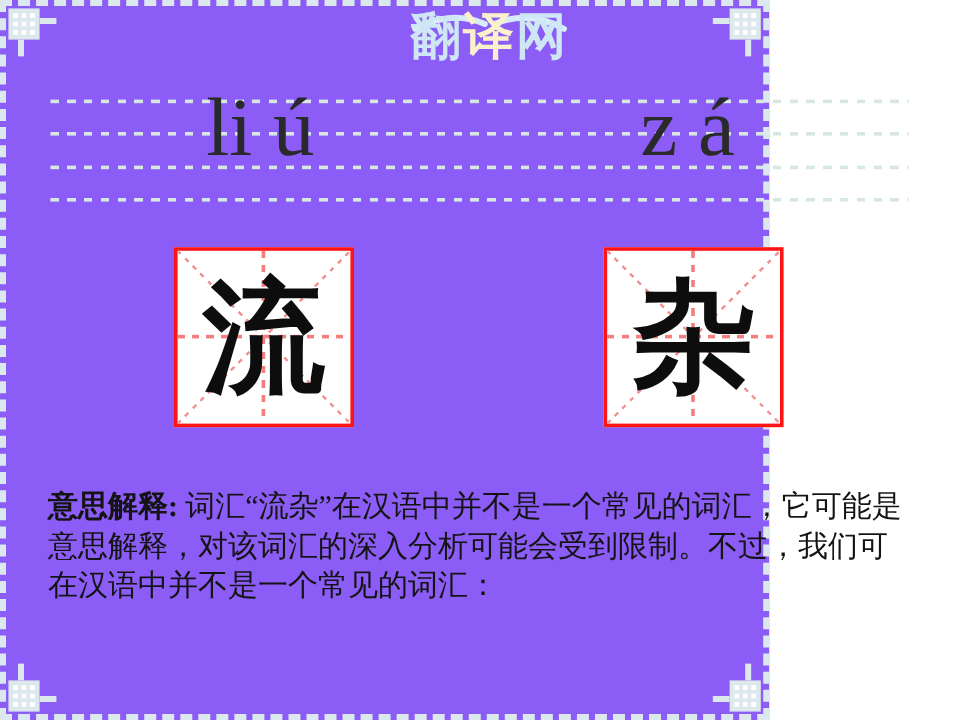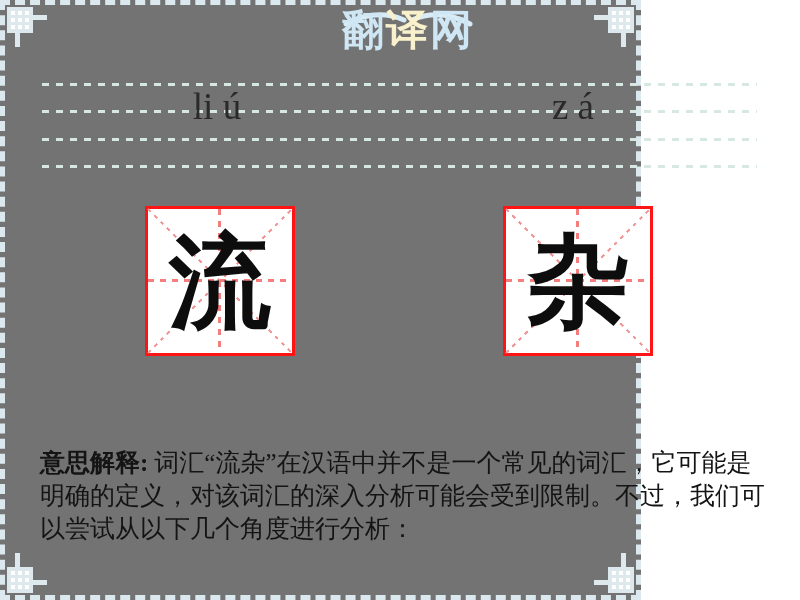--- a/index.html
+++ b/index.html
@@ -1,18 +1,18 @@
 <!DOCTYPE html>
 <html><head>
 <meta charset="utf-8">
 <style>
   html,body{margin:0;padding:0;}
   body{width:800px;height:600px;overflow:hidden;background:#ffffff;
        font-family:"Liberation Sans", sans-serif;}
-  .page{position:relative;width:641px;height:600px;background:#737373;text-decoration:underline;}
+  .page{position:relative;width:641px;height:600px;background:#8b5cf6;text-decoration:underline;}
 
   
   .frame{position:absolute;inset:0;border:5px dashed #dbe8ee;box-sizing:border-box;pointer-events:none;}
 
   
   .corner{position:absolute;width:48px;height:48px;}
   .corner.tl{left:3px;top:3px;}
   .corner.tr{right:3px;top:3px;transform:scaleX(-1);}
   .corner.bl{left:3px;bottom:3px;transform:scaleY(-1);}
   .corner.br{right:3px;bottom:3px;transform:scale(-1,-1);}
@@ -27,21 +27,21 @@
   .logo .sub{position:relative;margin-top:-2px;font-size:13px;font-weight:bold;
              letter-spacing:3px;color:#f6edc5;font-family:"Liberation Serif", serif;}
 
   
   .pinyin-grid{position:absolute;left:42px;top:83px;width:715px;height:86px;}
   .pinyin-grid .pline{position:absolute;left:0;width:100%;height:3px;
       background:repeating-linear-gradient(90deg,#d7e8e3 0 7px,transparent 7px 14px);}
   .pline.l1{top:0;} .pline.l2{top:27px;} .pline.l3{top:55px;} .pline.l4{top:82px;}
 
   .pinyin{position:absolute;top:80px;transform:translateX(-50%);
-          font-family:"Liberation Serif", serif;font-size:37px;line-height:53px;
+          font-family:"Liberation Serif", serif;font-size:69px;line-height:53px;
           color:#2a2a2a;white-space:nowrap;}
   .pinyin.w1{left:217px;}
   .pinyin.w2{left:573px;}
 
   
   .charbox{position:absolute;top:206px;width:144px;height:144px;
            border:3px solid #fe1414;background:#ffffff;}
   .charbox.b1{left:145px;}
   .charbox.b2{left:503px;}
   .guide{position:absolute;}
@@ -53,21 +53,21 @@
       background:repeating-linear-gradient(90deg,#f19090 0 4px,transparent 4px 9px);}
   .guide.d1{transform:rotate(45deg);}
   .guide.d2{transform:rotate(-45deg);}
   .hanzi{position:absolute;inset:0;display:flex;align-items:center;justify-content:center;
          font-family:"DejaVu Serif", serif;font-weight:bold;font-size:102px;
          color:#0d0d0d;line-height:1;}
 
   
   .meaning{position:absolute;left:40px;top:406px;width:726px;
            font-family:"Liberation Serif", serif;font-size:25px;line-height:33px;
-           color:#141414;margin-top:40px;}
+           color:#141414;}
   .meaning .mline{white-space:nowrap;}
   .meaning .label{font-weight:bold;margin-right:6px;}
 </style>
 </head>
 <body>
 
 <div class="page">
 
   <div class="frame"></div>
 
@@ -173,17 +173,17 @@
   <div class="charbox b2">
     <div class="guide d d1"></div>
     <div class="guide d d2"></div>
     <div class="guide h"></div>
     <div class="guide v"></div>
     <div class="hanzi">杂</div>
   </div>
 
   <div class="meaning">
     <div class="mline"><span class="label">意思解释:</span><span>词汇“流杂”在汉语中并不是一个常见的词汇，它可能是</span></div>
-    <div class="mline">明确的定义，对该词汇的深入分析可能会受到限制。不过，我们可</div>
-    <div class="mline">以尝试从以下几个角度进行分析：</div>
+    <div class="mline">意思解释，对该词汇的深入分析可能会受到限制。不过，我们可</div>
+    <div class="mline">在汉语中并不是一个常见的词汇：</div>
   </div>
 
 </div>
 
 </body></html>

